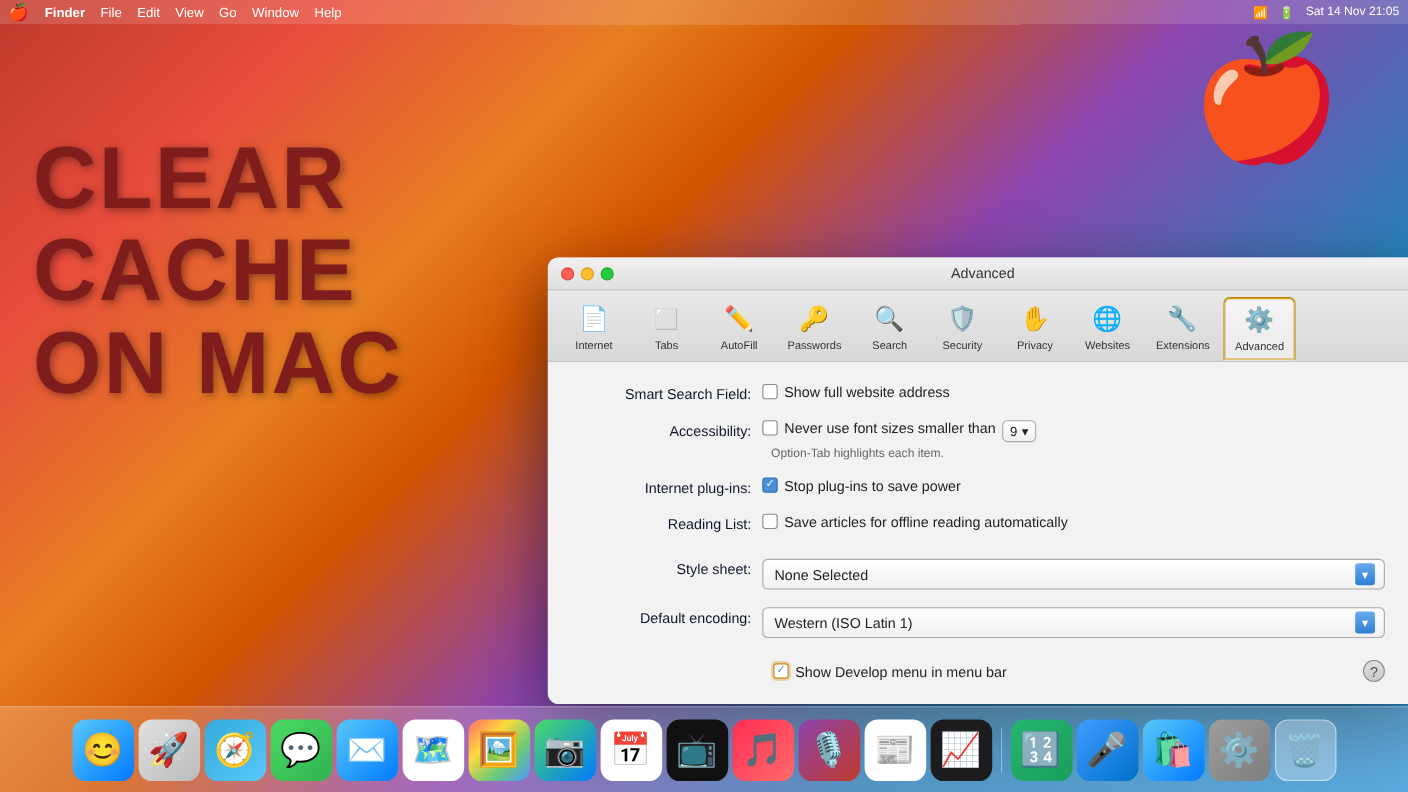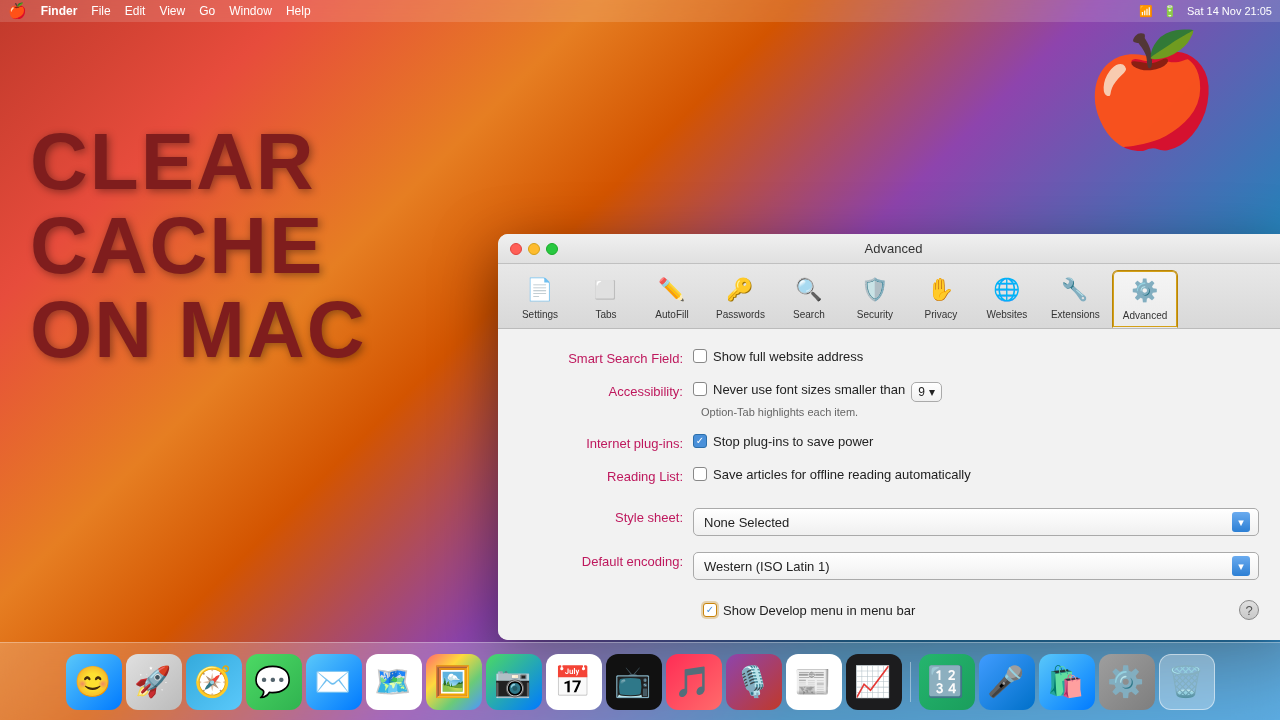--- a/index.html
+++ b/index.html
@@ -145,21 +145,21 @@
 
     .setting-row {
       display: flex;
       align-items: flex-start;
       margin-bottom: 16px;
     }
     .setting-label {
       width: 165px;
       text-align: right;
       font-size: 13px;
-      color: #be185d;
+      color: #0f172a;
       padding-right: 10px;
       padding-top: 2px;
       flex-shrink: 0;
     }
     .setting-control {
       display: flex;
       flex-direction: column;
       gap: 4px;
       flex: 1;
     }
@@ -378,21 +378,21 @@
       <div class="tl tl-yellow"></div>
       <div class="tl tl-green"></div>
     </div>
     <span class="window-title">Advanced</span>
   </div>
 
   <div class="toolbar">
 
     <div class="toolbar-item">
       <div class="toolbar-icon">📄</div>
-      <span>Settings</span>
+      <span>Internet</span>
     </div>
 
     <div class="toolbar-item">
       <div class="toolbar-icon" style="font-size:18px;">⬜</div>
       <span>Tabs</span>
     </div>
 
     <div class="toolbar-item">
       <div class="toolbar-icon">✏️</div>
       <span>AutoFill</span>

